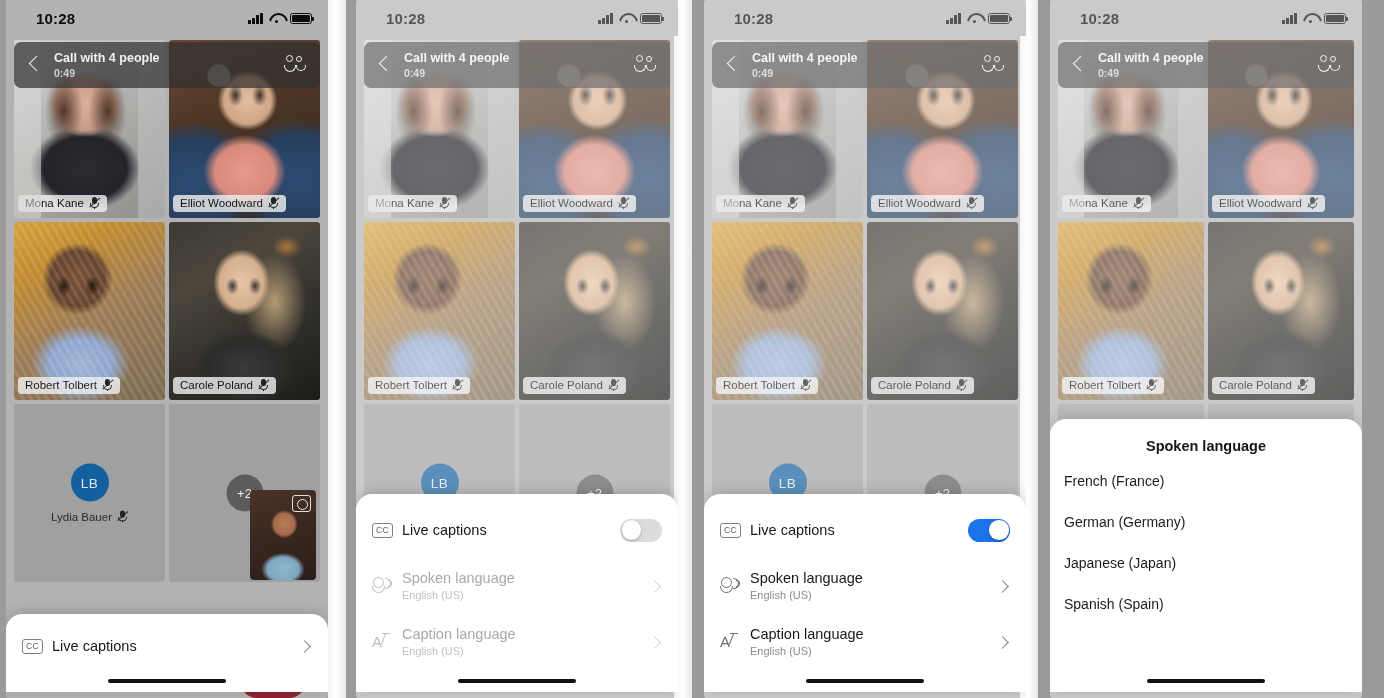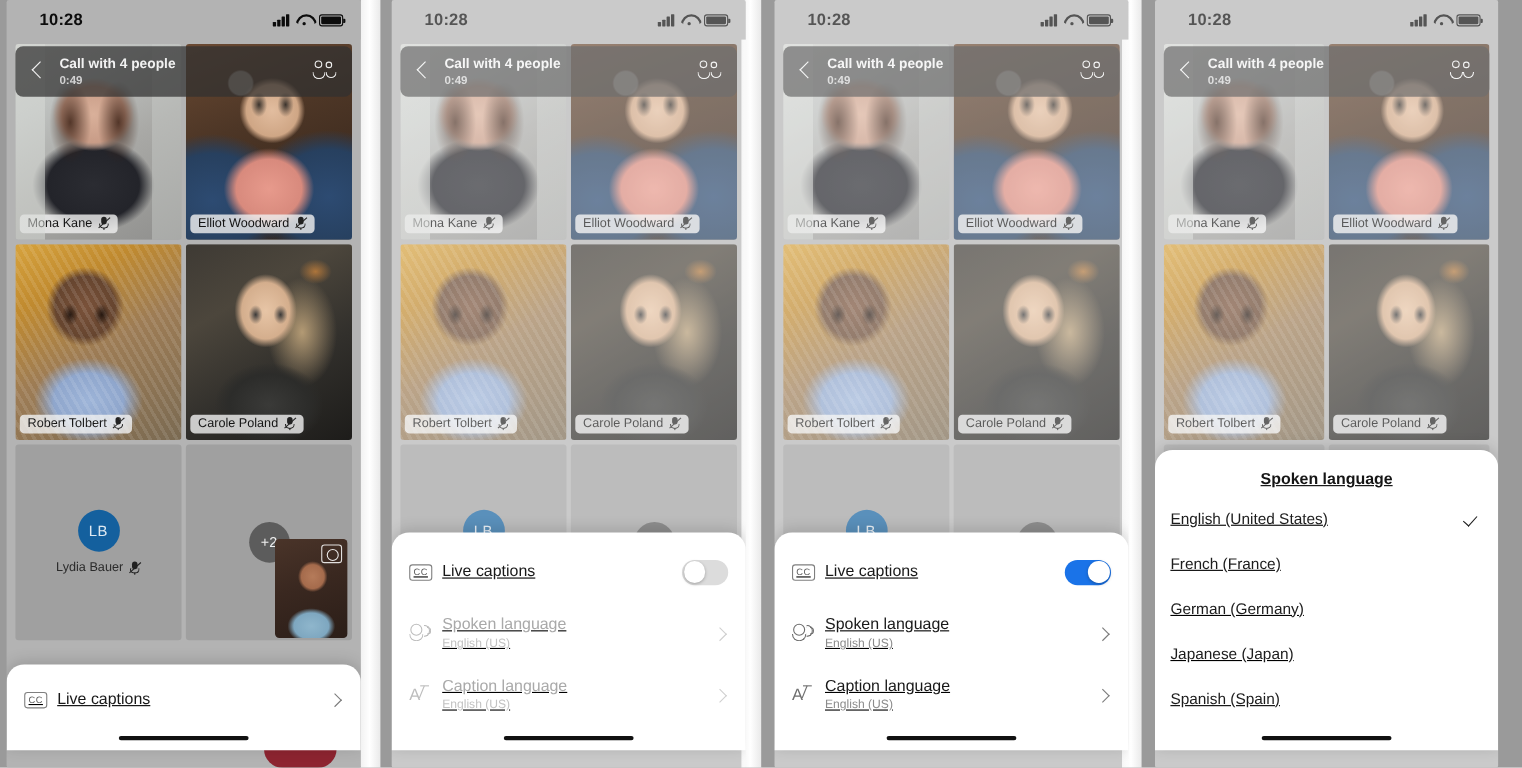--- a/index.html
+++ b/index.html
@@ -235,26 +235,25 @@
   }
 
   
   .dim{
     position:absolute; inset:0; background:rgba(255,255,255,.30); z-index:7;
     pointer-events:none;
   }
 
   
   .sheet{
-    position:absolute; left:0; right:0; bottom:16px;
+    position:absolute; left:0; right:0; bottom:6px;
     background:#ffffff;
     border-radius:16px 16px 0 0;
     z-index:9;
     box-shadow:0 -2px 14px rgba(0,0,0,.16);
-    text-decoration:underline;
   }
   .sheet.collapsed{ height:78px; }
   .sheet.expanded { height:198px; }
   .sheet.dialog   { height:273px; }
 
   .homebar{
     position:absolute; left:50%; transform:translateX(-50%); bottom:9px;
     width:118px; height:4.5px; background:#111; border-radius:3px;
   }
 
@@ -820,24 +819,20 @@
             <i class="b2"></i>
         </span>
       </div>
 
       <div class="dim"></div>
 
       <div class="sheet dialog">
         <div class="dlgtitle">Spoken language</div>
 
         <div class="optrow">
-          <span class="optlabel">English (United States)</span>
-          <span class="check"></span>
-        </div>
-        <div class="optrow">
           <span class="optlabel">French (France)</span>
         </div>
         <div class="optrow">
           <span class="optlabel">German (Germany)</span>
         </div>
         <div class="optrow">
           <span class="optlabel">Japanese (Japan)</span>
         </div>
         <div class="optrow">
           <span class="optlabel">Spanish (Spain)</span>

